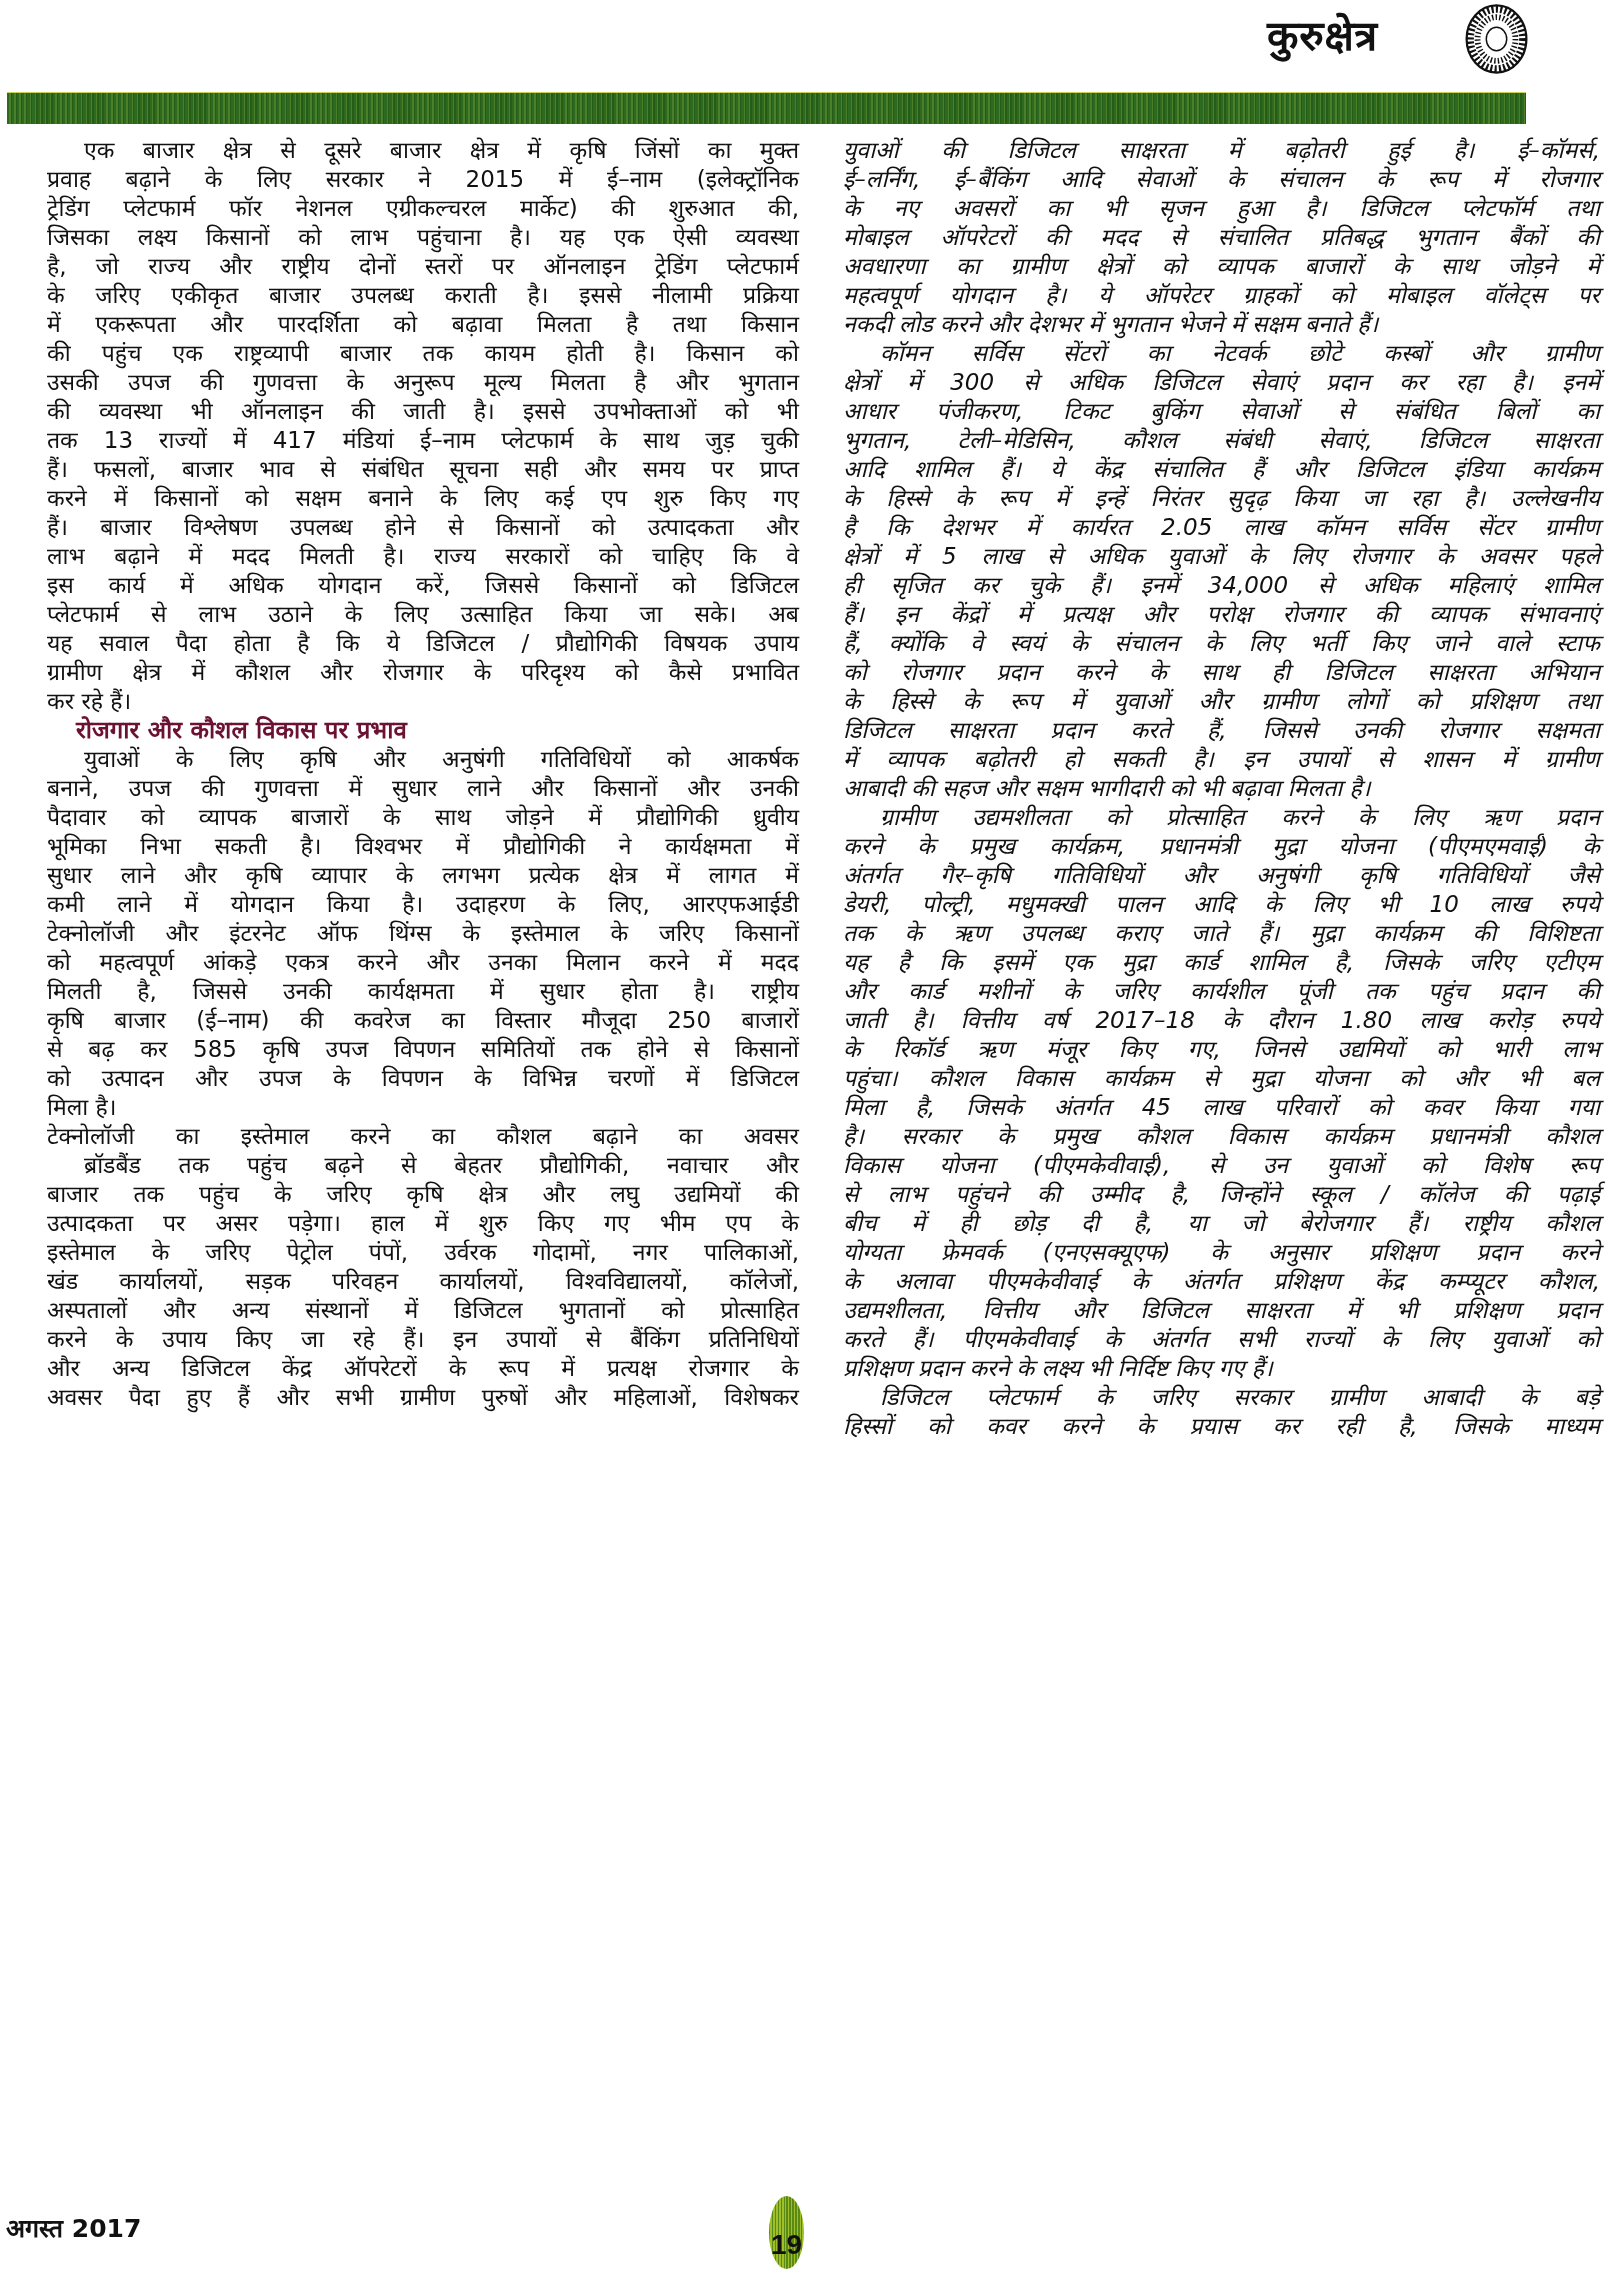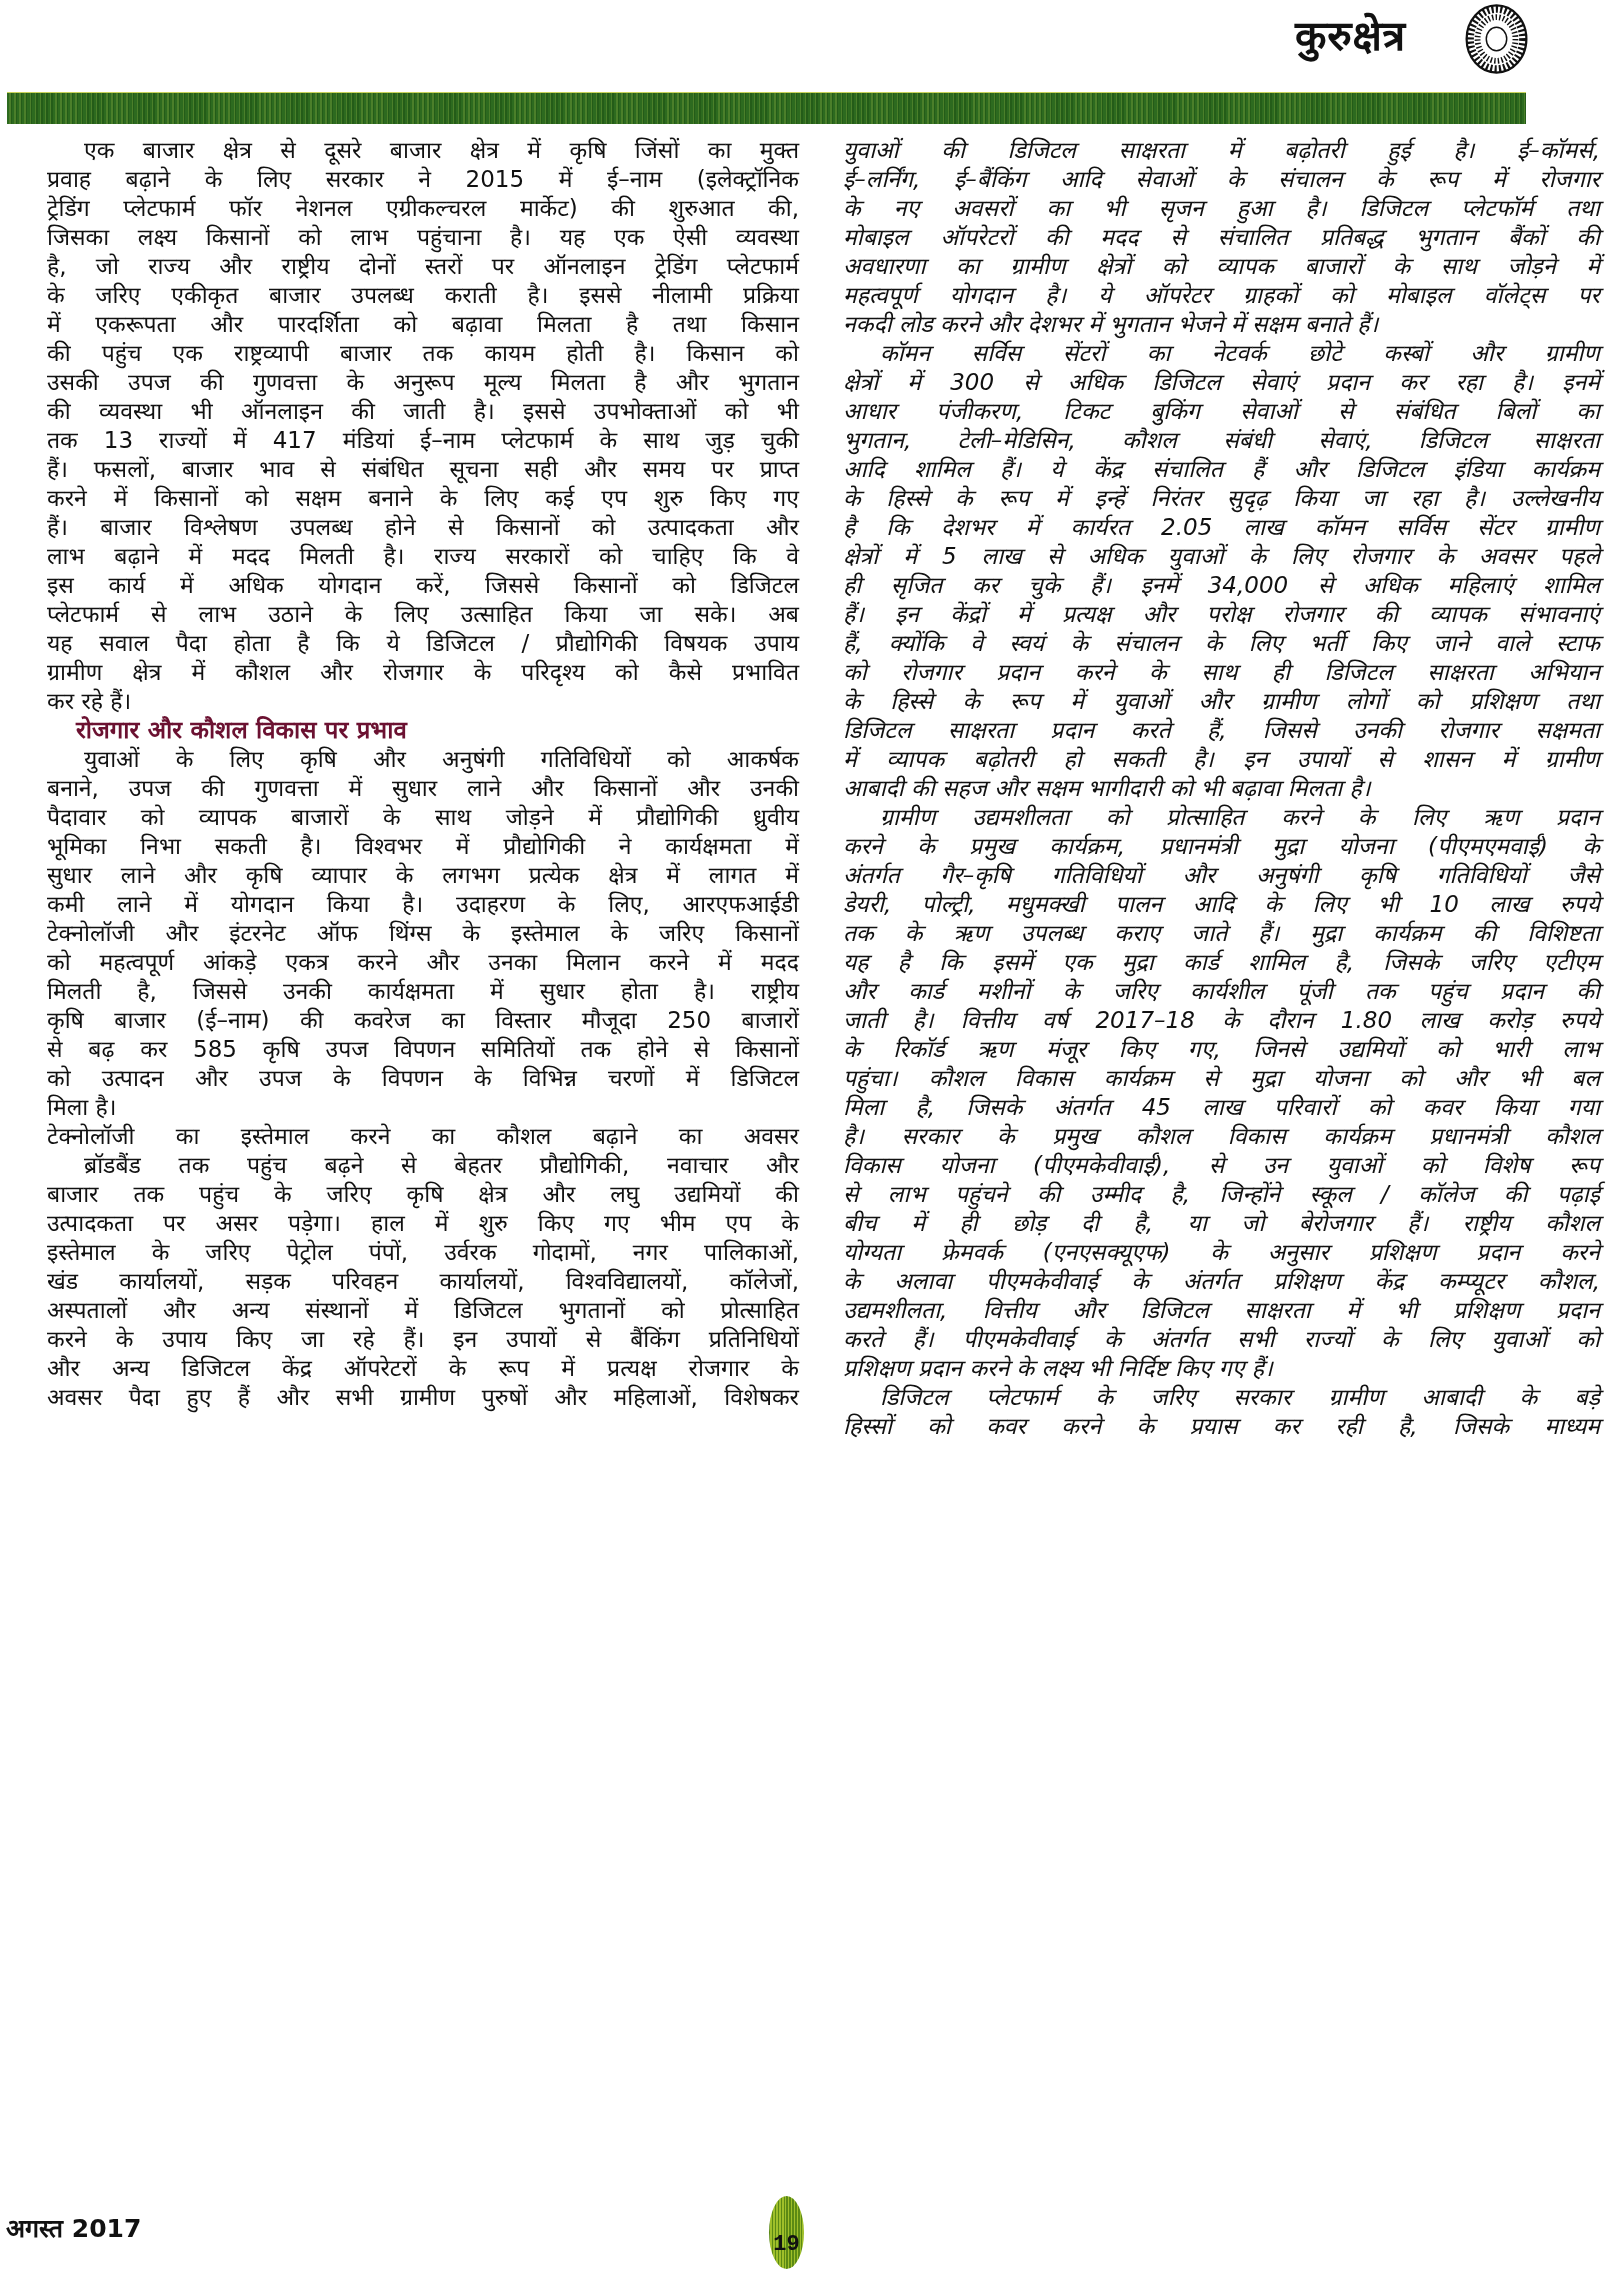--- a/index.html
+++ b/index.html
@@ -1,37 +1,37 @@
 <!DOCTYPE html>
 <html style="font-size:11.7px"><head>
 <meta charset="utf-8">
 <style>
   html, body { margin: 0; padding: 0; background: #ffffff; }
   body { width: 1621px; height: 2273px; position: relative; overflow: hidden;
          font-family: "DejaVu Sans", sans-serif; color: #111; }
-  .masthead-title { position: absolute; left: 1295px; top: 5.9px; font-size: 41px; font-weight: bold;
+  .masthead-title { position: absolute; left: 1267px; top: 5.9px; font-size: 41px; font-weight: bold;
                     color: #111; font-family: "DejaVu Serif", serif; letter-spacing: 0.7px; }
   .emblem { position: absolute; left: 1465px; top: 4.4px; width: 63px; height: 70px; }
   .green-band { position: absolute; left: 7.3px; top: 92px; width: 1519px; height: 31px;
                 background: repeating-linear-gradient(90deg, #2d6a1f 0px, #2d6a1f 2.2px, #4b7f2a 2.2px, #4b7f2a 3.7px, #245c18 3.7px, #245c18 5.1px);
                 border-top: 1.5px solid #c8d25a; }
   .column { position: absolute; top: 136px; font-size: 23px; line-height: 29px; }
   .col-left { left: 47px; width: 752px; }
   .col-right { left: 843px; width: 757px; font-style: italic; }
   .line { display: block; text-align: justify; text-align-last: justify; white-space: nowrap;
           height: 29px; overflow: visible; }
   .line.last { text-align-last: left; }
   .line.indent { padding-left: 37px; }
   .heading { display: block; color: #6b1131; font-weight: bold; font-size: 24px; height: 29px;
              padding-left: 29px; }
   .footer-date { position: absolute; left: 5.9px; top: 2210px; font-size: 25px; font-weight: bold; color: #111; }
   .page-badge { position: absolute; left: 769px; top: 2196px; width: 35px; height: 73px; border-radius: 50%;
                 background: repeating-linear-gradient(90deg, #5b8a14 0px, #5b8a14 1.5px, #9fbf2a 1.5px, #9fbf2a 2.9px);
                 display: flex; align-items: center; justify-content: center; }
-  .page-num { font-family: Liberation Mono, monospace; font-size: 22px; color: #111; font-weight: bold; margin-top: 24px; }
+  .page-num { font-family: Liberation Sans, sans-serif; font-size: 28px; color: #111; font-weight: bold; margin-top: 24px; }
 </style>
 </head>
 <body>
 
 <div>
   <div class="masthead-title">कुरुक्षेत्र</div>
   <svg class="emblem" viewBox="0 0 86 96">
     <ellipse cx="43" cy="48" rx="41" ry="46" fill="#fff" stroke="#111" stroke-width="3"></ellipse>
     <ellipse cx="43" cy="48" rx="36" ry="41" fill="none" stroke="#111" stroke-width="10" stroke-dasharray="3 3"></ellipse>
     <ellipse cx="43" cy="48" rx="26" ry="30" fill="none" stroke="#111" stroke-width="8" stroke-dasharray="2 3"></ellipse>

